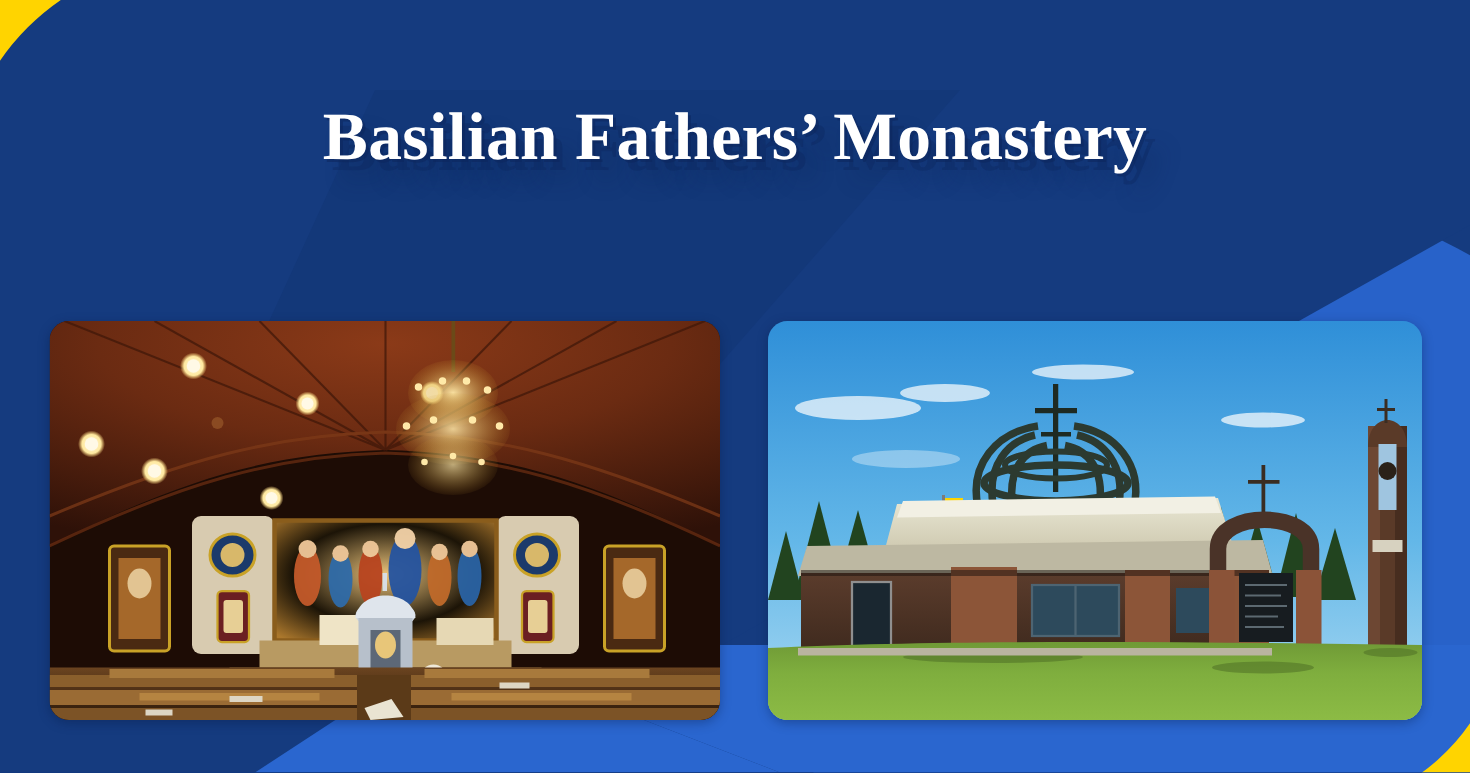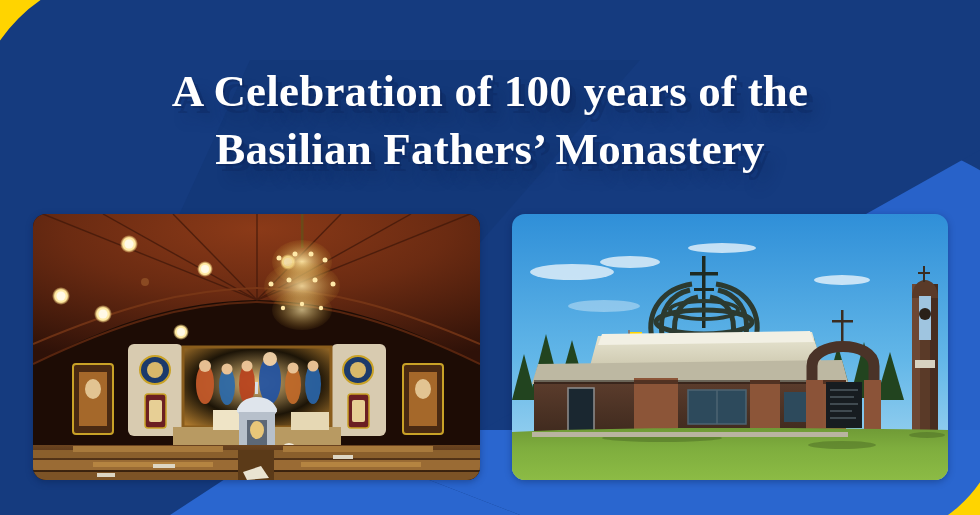--- a/index.html
+++ b/index.html
@@ -84,21 +84,20 @@
         <g fill="none" stroke="#ffd400" stroke-linecap="butt">
           <path d="M 845 555 A 150 150 0 0 0 1020 400" stroke-width="34"></path>
         </g>
 
         <path d="M 895 560 A 130 130 0 0 0 1010 450 L 1010 560 Z" fill="#2a66cf" opacity="0.85"></path>
       </g>
     </svg>
   </div>
 
   <div class="title-block">
-    <span class="title-line">A Celebration of 100 years of the</span>
     <span class="title-line">Basilian Fathers’ Monastery</span>
   </div>
 
   <div class="photo" id="photo-interior">
     <svg viewBox="0 0 447 266" preserveAspectRatio="none" xmlns="http://www.w3.org/2000/svg" role="img">
       <title>Interior of the monastery church</title>
       <defs>
         <radialGradient id="domeG" cx="50%" cy="10%" r="95%">
           <stop offset="0%" stop-color="#8b3a18"></stop>
           <stop offset="45%" stop-color="#6b2b12"></stop>

